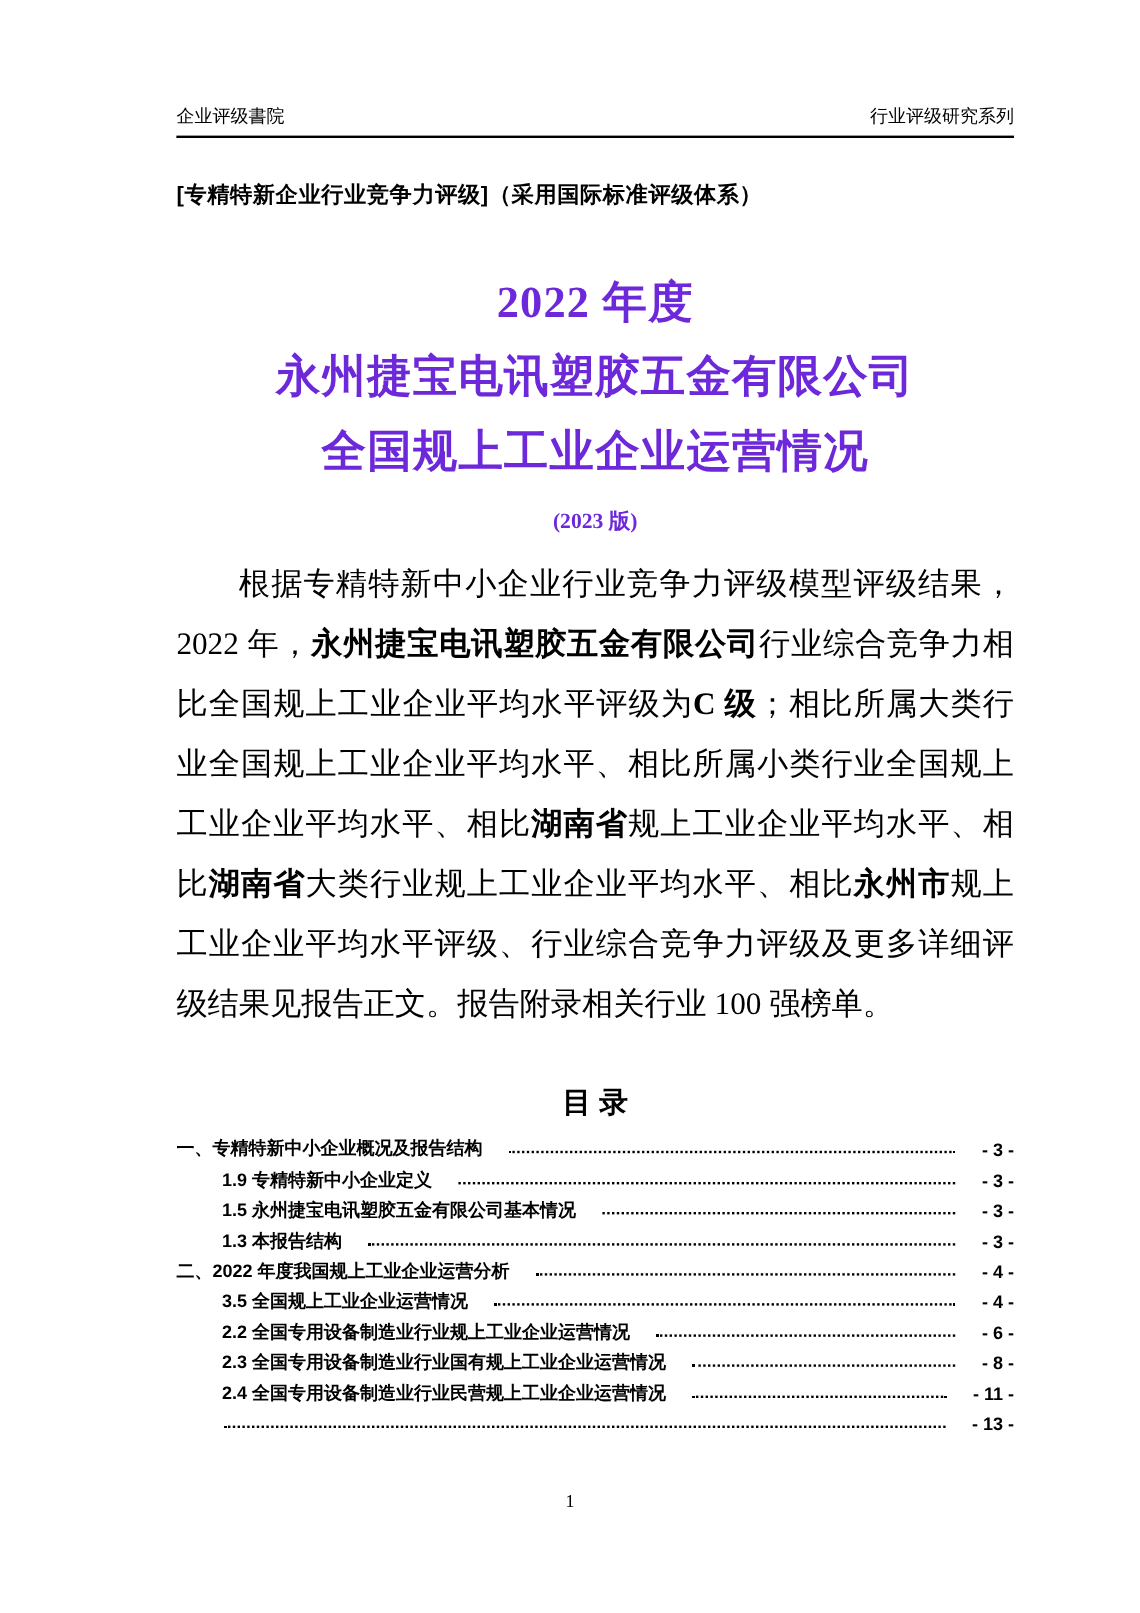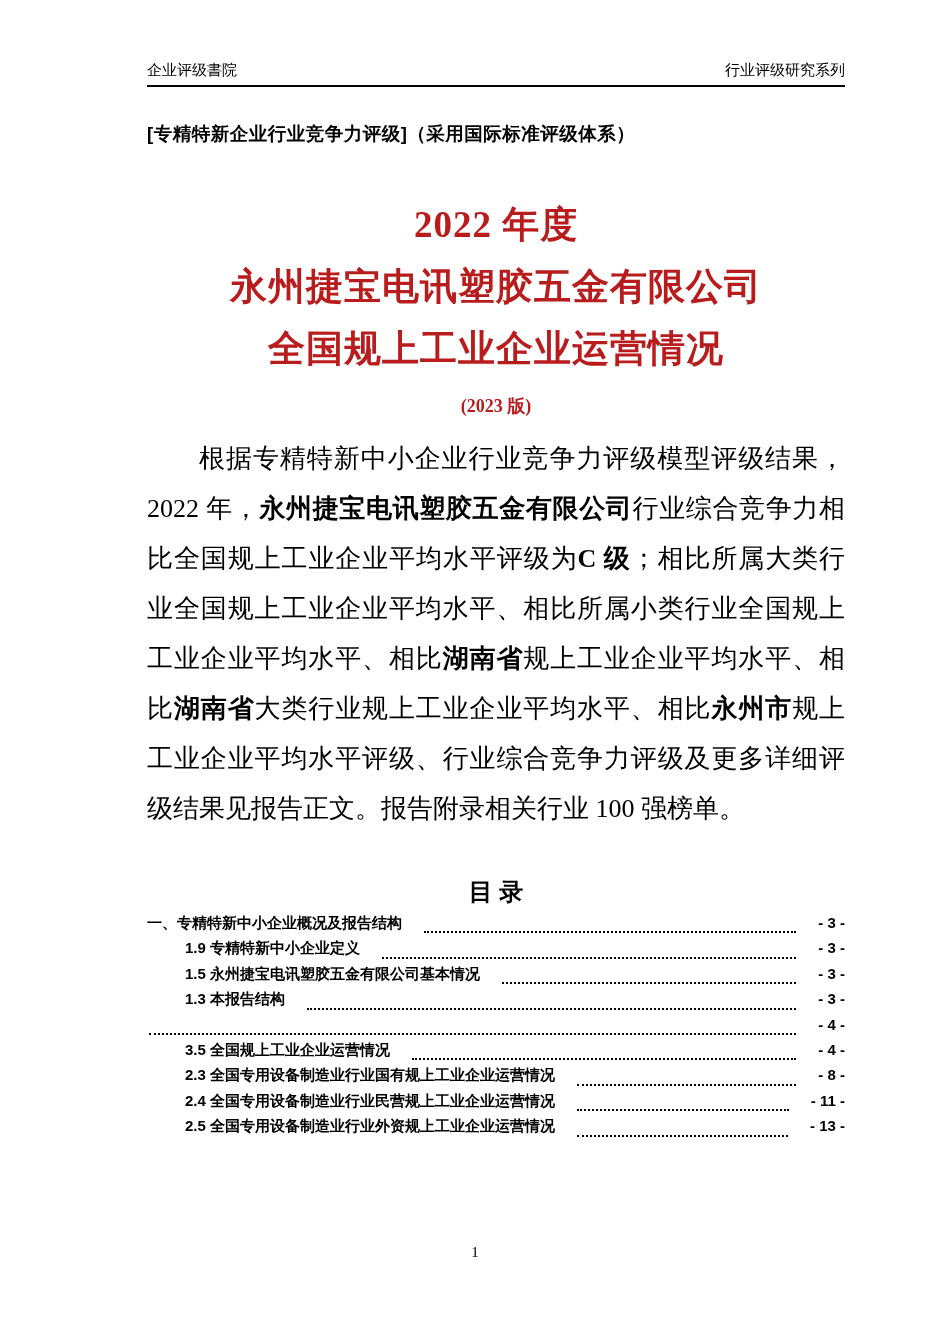--- a/index.html
+++ b/index.html
@@ -13,21 +13,21 @@
     position: relative;
     font-family: "Liberation Serif", "DejaVu Serif", serif;
     color: #000000;
     overflow: hidden;
   }
   .page {
     position: absolute;
     top: 0; left: 0;
     width: 950px;
     height: 1344px;
-    padding: 60px 105px 0 147px;
+    padding: 88px 105px 0 147px;
     box-sizing: border-box;
     background: #ffffff;
   }
   .doc-header {
     display: flex;
     justify-content: space-between;
     align-items: flex-end;
     border-bottom: 2.5px solid #000;
     padding-bottom: 5px;
     font-family: "Liberation Sans", "DejaVu Sans", sans-serif;
@@ -85,21 +85,21 @@
     line-height: 36px;
   }
   .toc {
     margin-top: 4px;
     font-family: "Liberation Sans", "DejaVu Sans", sans-serif;
     font-weight: bold;
     font-size: 15px;
   }
   .toc-row {
     display: flex;
-    align-items: flex-start;
+    align-items: flex-end;
     height: 25.4px;
     gap: 20px;
   }
   .toc-row.lvl2 {
     padding-left: 38px;
   }
   .toc-label { white-space: nowrap; }
   .toc-leader {
     flex: 1;
     min-width: 20px;
@@ -123,21 +123,21 @@
 
 <div class="page">
 
   <div class="doc-header">
     <span>企业评级書院</span>
     <span>行业评级研究系列</span>
   </div>
 
   <div class="subtitle">[专精特新企业行业竞争力评级]（采用国际标准评级体系）</div>
 
-  <div class="title-block" style="color: #b91c1c;">
+  <div class="title-block" style="color: #6d28d9;">
     <div class="title-line">2022 年度</div>
     <div class="title-line">永州捷宝电讯塑胶五金有限公司</div>
     <div class="title-line">全国规上工业企业运营情况</div>
     <div class="title-version">(2023 版)</div>
   </div>
 
 
   <div class="summary-text"><span class="run">根据专精特新中小企业行业竞争力评级模型评级结果，2022 年，</span><span class="run bold-run">永州捷宝电讯塑胶五金有限公司</span><span class="run">行业综合竞争力相比全国规上工业企业平均水平评级为</span><span class="run bold-run">C 级</span><span class="run">；相比所属大类行业全国规上工业企业平均水平、相比所属小类行业全国规上工业企业平均水平、相比</span><span class="run bold-run">湖南省</span><span class="run">规上工业企业平均水平、相比</span><span class="run bold-run">湖南省</span><span class="run">大类行业规上工业企业平均水平、相比</span><span class="run bold-run">永州市</span><span class="run">规上工业企业平均水平评级、行业综合竞争力评级及更多详细评级结果见报告正文。报告附录相关行业 100 强榜单。</span></div>
 
   <div class="toc-heading">目 录</div>
@@ -157,40 +157,45 @@
         <span class="toc-label">1.5 永州捷宝电讯塑胶五金有限公司基本情况</span>
         <span class="toc-leader"></span>
         <span class="toc-page">- 3 -</span>
       </div>
       <div class="toc-row lvl2">
         <span class="toc-label">1.3 本报告结构</span>
         <span class="toc-leader"></span>
         <span class="toc-page">- 3 -</span>
       </div>
       <div class="toc-row lvl1">
+        <span class="toc-label">二、2022 年度我国规上工业企业运营分析</span>
         <span class="toc-leader"></span>
         <span class="toc-page">- 4 -</span>
       </div>
       <div class="toc-row lvl2">
         <span class="toc-label">3.5 全国规上工业企业运营情况</span>
         <span class="toc-leader"></span>
         <span class="toc-page">- 4 -</span>
       </div>
       <div class="toc-row lvl2">
+        <span class="toc-label">2.2 全国专用设备制造业行业规上工业企业运营情况</span>
+        <span class="toc-leader"></span>
+        <span class="toc-page">- 6 -</span>
+      </div>
+      <div class="toc-row lvl2">
         <span class="toc-label">2.3 全国专用设备制造业行业国有规上工业企业运营情况</span>
         <span class="toc-leader"></span>
         <span class="toc-page">- 8 -</span>
       </div>
       <div class="toc-row lvl2">
         <span class="toc-label">2.4 全国专用设备制造业行业民营规上工业企业运营情况</span>
         <span class="toc-leader"></span>
         <span class="toc-page">- 11 -</span>
       </div>
       <div class="toc-row lvl2">
-        <span class="toc-label">2.5 全国专用设备制造业行业外资规上工业企业运营情况</span>
         <span class="toc-leader"></span>
         <span class="toc-page">- 13 -</span>
       </div>
     </div>
 
   <div class="page-num">1</div>
 
 </div>
 
 </body></html>

